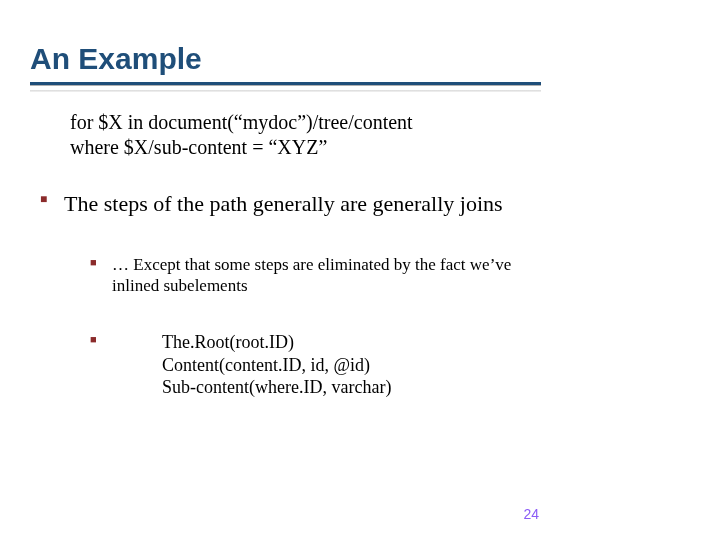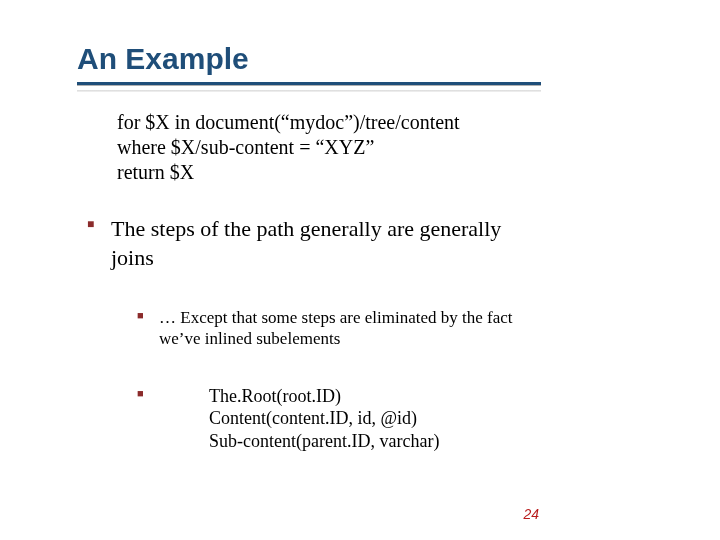--- a/index.html
+++ b/index.html
@@ -10,21 +10,20 @@
     background: #fff;
     font-family: Georgia, 'Times New Roman', serif;
     color: #000;
     position: relative;
   }
   .slide {
     width: 571px;
     height: 540px;
     position: relative;
     box-sizing: border-box;
-    padding-left: 47px;
   }
   .title-wrap {
     padding: 42px 30px 0 30px;
   }
   .title {
     font-family: 'Gill Sans', 'Gill Sans MT', 'Segoe UI', Verdana, sans-serif;
     font-weight: 700;
     font-size: 30px;
     color: #1f4e79;
     margin: 0 0 6px 0;
@@ -95,56 +94,54 @@
   .schema-block {
     margin: 4px 0 0 50px;
     font-size: 18px;
     line-height: 1.25;
   }
   .page-num {
     position: absolute;
     right: 32px;
     bottom: 18px;
     font-size: 14px;
-    color: #b91c1c;
+    color: #8b5cf6;
     font-family: 'Gill Sans', 'Gill Sans MT', 'Segoe UI', Verdana, sans-serif;
-    font-style: italic;
   }
 </style>
 </head>
 <body>
 
 <div class="slide">
 
   <div class="title-wrap">
     <h1 class="title">An Example</h1>
     <div class="rule"></div>
     <div class="subrule"></div>
   </div>
 
   <div class="content">
 
     <div class="code-block">
       <div>for $X in document(“mydoc”)/tree/content</div>
       <div>where $X/sub-content = “XYZ”</div>
-      <div>return $X</div>
     </div>
 
     <ul class="level1">
       <li>
         <span>The steps of the path generally are generally joins</span>
         <ul class="level2">
           <li class="small">
             <span>… Except that some steps are eliminated by the fact we’ve inlined subelements</span>
           </li>
           <li>
             <div class="schema-block">
               <div>The.Root(root.ID)</div>
               <div>Content(content.ID, id, @id)</div>
-              <div>Sub-content(parent.ID, varchar)</div>
+              <div>Sub-content(where.ID, varchar)</div>
             </div>
           </li>
         </ul>
       </li>
     </ul>
 
   </div>
 
   <div class="page-num">24</div>
 

